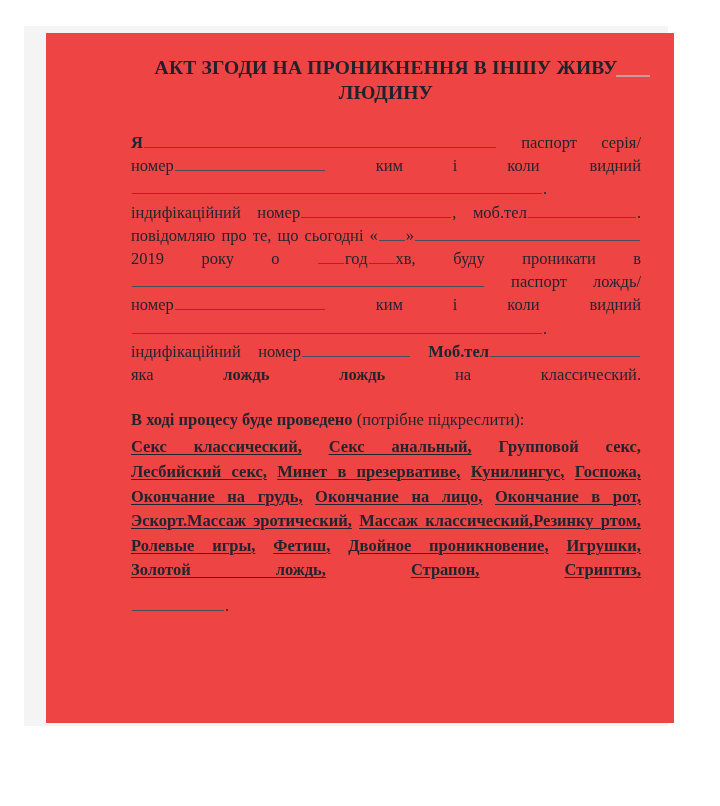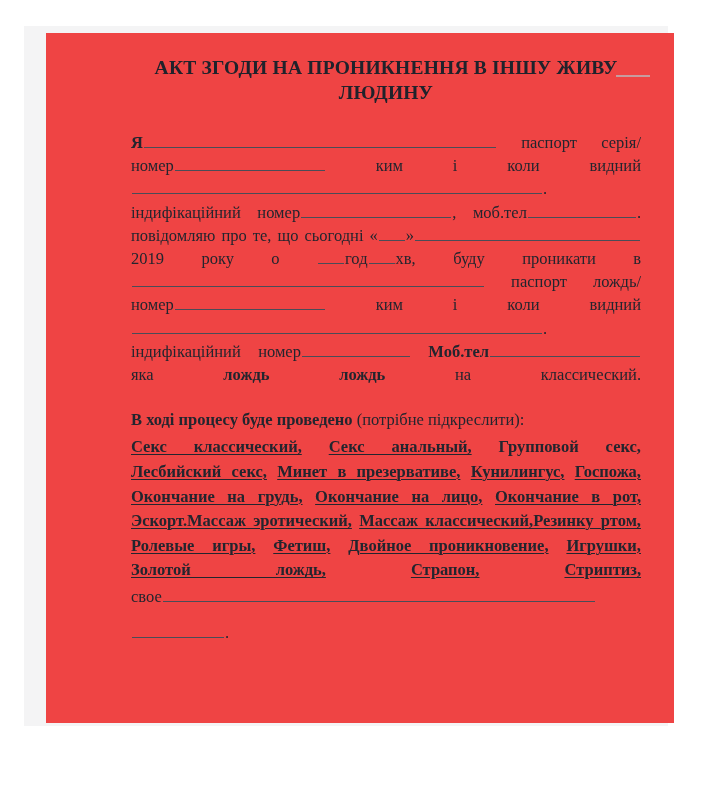--- a/index.html
+++ b/index.html
@@ -216,23 +216,20 @@
           <span>классический.</span>
         </span>
       </p>
 
       <p id="services-heading">
         <span class="lead">В ході процесу буде проведено</span><span> (потрібне підкреслити):</span>
       </p>
 
       <p id="services-list"><span class="svc u">Секс классический,</span> <span class="svc u">Секс анальный,</span> <span class="svc">Групповой секс,</span> <span class="svc u">Лесбийский секс,</span> <span class="svc u">Минет в презервативе,</span> <span class="svc u">Кунилингус,</span> <span class="svc u">Госпожа,</span> <span class="svc u">Окончание на грудь,</span> <span class="svc u">Окончание на лицо,</span> <span class="svc u">Окончание в рот,</span> <span class="svc u">Эскорт.Массаж эротический,</span> <span class="svc u">Массаж классический,Резинку ртом,</span> <span class="svc u">Ролевые игры,</span> <span class="svc u">Фетиш,</span> <span class="svc u">Двойное проникновение,</span> <span class="svc u">Игрушки,</span> <span class="svc u">Золотой лождь,</span> <span class="svc u">Страпон,</span> <span class="svc u">Стриптиз,</span></p>
 
-      <p id="own-option-line">
-        <span>свое</span><span class="blank"></span>
-      </p>
 
       <p id="tail-line">
         <span class="blank"></span><span>.</span>
       </p>
 
     </div>
   </div>
 </div>
 
 </body></html>

